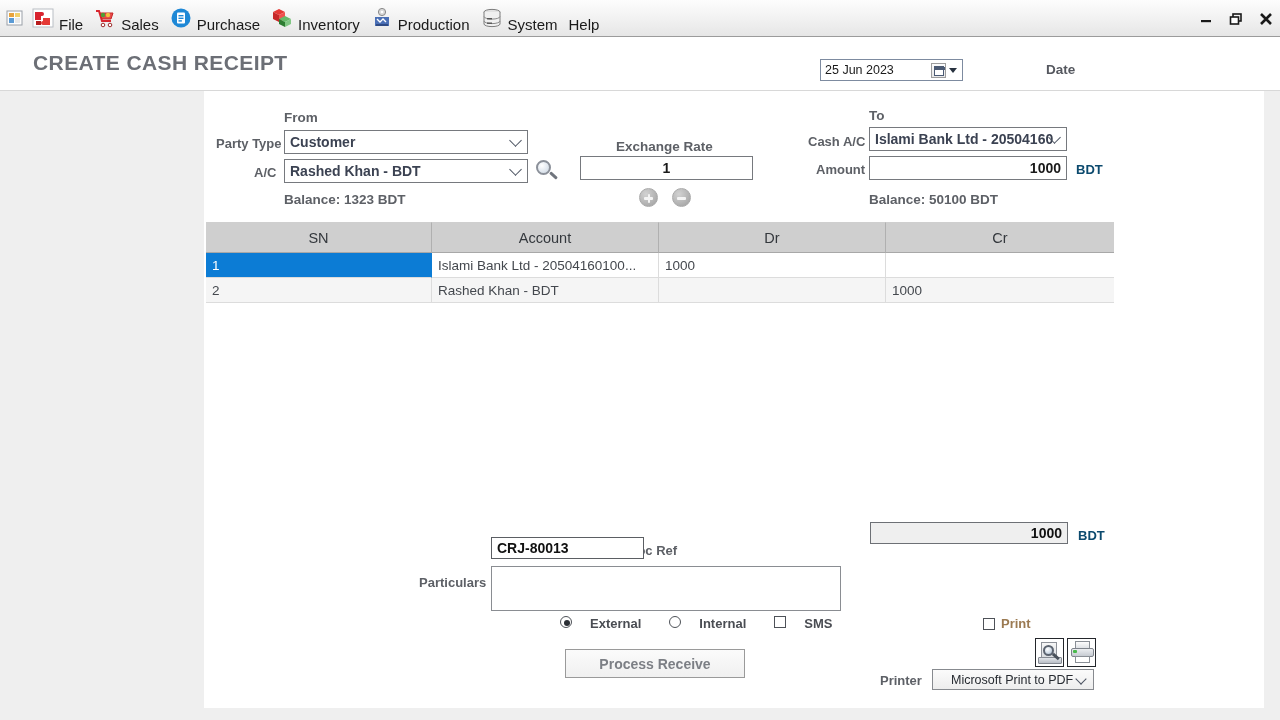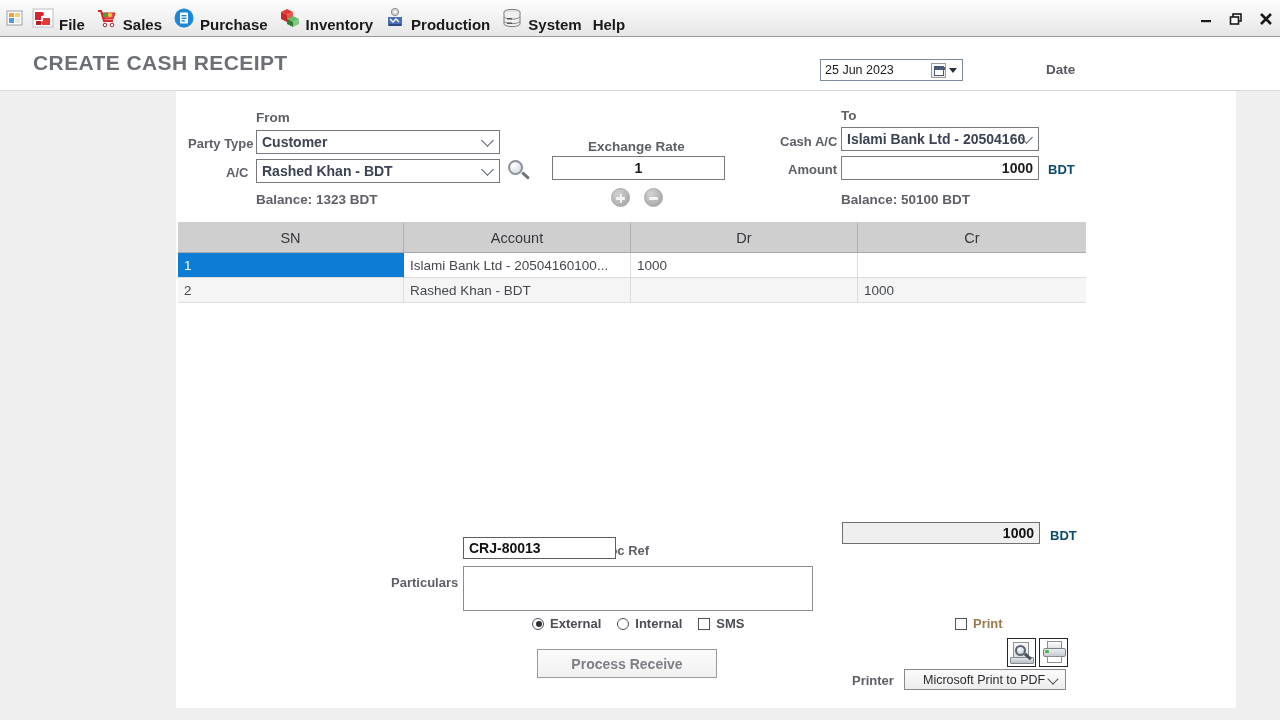--- a/index.html
+++ b/index.html
@@ -16,21 +16,21 @@
     position: absolute; left: 0; top: 0; width: 1280px; height: 37px;
     background: linear-gradient(to bottom, #fdfdfd 0%, #f3f3f3 45%, #e6e6e6 100%);
     border-bottom: 1px solid #9b9b9b;
     display: flex; align-items: center;
   }
   .menu-item {
     display: flex; align-items: center; height: 36px;
     padding: 0 7px 0 4px; gap: 5px; cursor: default;
   }
   .menu-label {
-    font-size: 15px; color: #1a1a1a; font-weight: 700; white-space: nowrap; margin-top: 12px;
+    font-size: 15px; color: #1a1a1a; font-weight: 400; white-space: nowrap; margin-top: 12px;
   }
   .app-badge { margin-left: 4px; margin-right: 2px; }
   .mi-icon { width: 22px; height: 22px; position: relative; flex: 0 0 auto; }
 
   
   #wincontrols {
     position: absolute; right: 6px; top: 0; height: 37px;
     display: flex; align-items: center; gap: 14px;
   }
   .wc { width: 16px; height: 16px; position: relative; cursor: default; }
@@ -77,21 +77,21 @@
     position: absolute; left: 1046px; top: 25px;
     font-size: 13.5px; font-weight: bold; color: #55585f;
   }
 
   
   #pagebody {
     position: absolute; left: 0; top: 91px; width: 1280px; height: 629px;
     background: #efefef;
   }
   #panel {
-    position: absolute; left: 176px; top: 0px; width: 1060px; height: 617px;
+    position: absolute; left: 204px; top: 0px; width: 1060px; height: 617px;
     background: #ffffff;
   }
 
   
   .lbl {
     position: absolute; font-size: 13px; color: #5d6066; font-weight: bold;
     white-space: nowrap;
   }
   .section-hdr {
     position: absolute; font-size: 13.5px; color: #5d6066; font-weight: bold;
@@ -187,21 +187,21 @@
   }
   #total-box {
     position: absolute; left: 854px; top: 527px; width: 198px; height: 22px;
     border: 1px solid #6d7075; background: #efefef;
     display: flex; align-items: center; justify-content: flex-end;
     padding-right: 5px; font-size: 14px; font-weight: bold; color: #111111;
   }
 
   .radio-row {
     position: absolute; left: 544px; top: 621px;
-    display: flex; align-items: center; gap: 0px;
+    display: flex; align-items: flex-start; gap: 12px;
   }
   .rb {
     width: 12px; height: 12px; border-radius: 50%;
     border: 1.3px solid #4e5258; background: #ffffff;
     position: relative; margin-right: 6px;
   }
   .rb.on:after {
     content: ""; position: absolute; left: 2.6px; top: 2.6px;
     width: 6px; height: 6px; border-radius: 50%; background: #2b2f35;
   }

